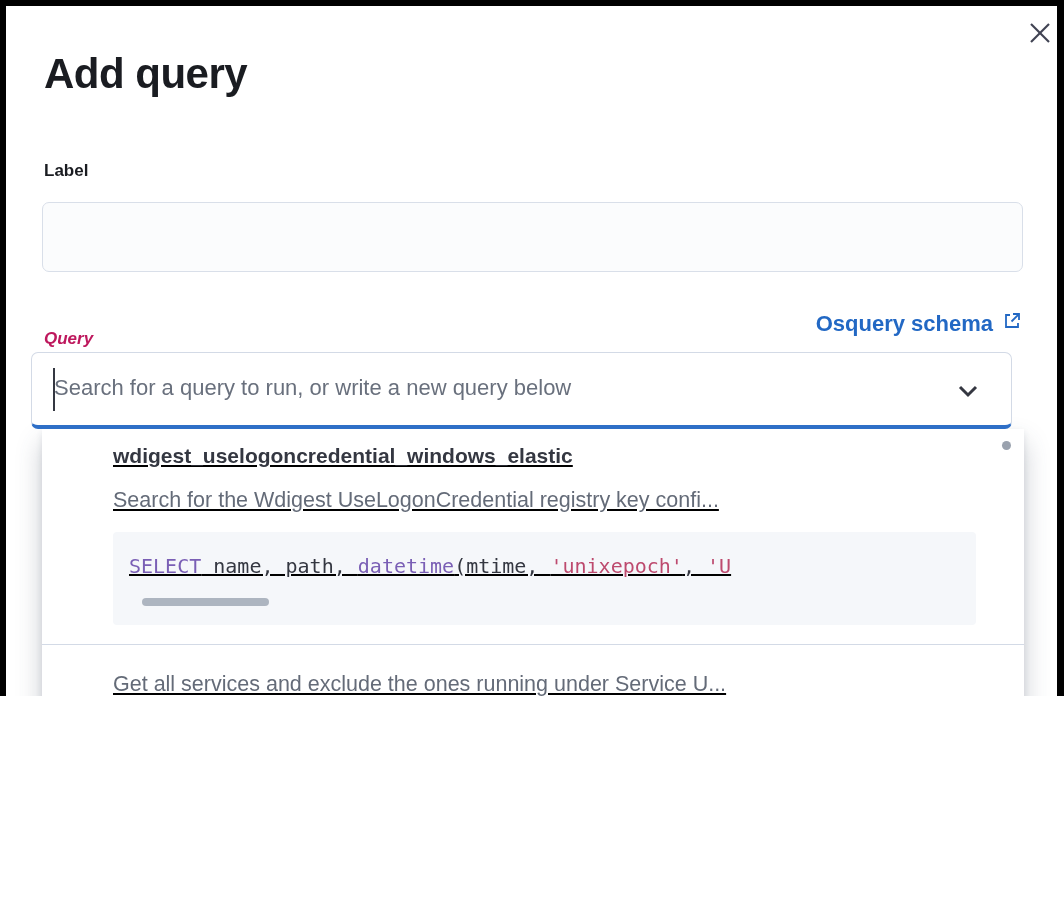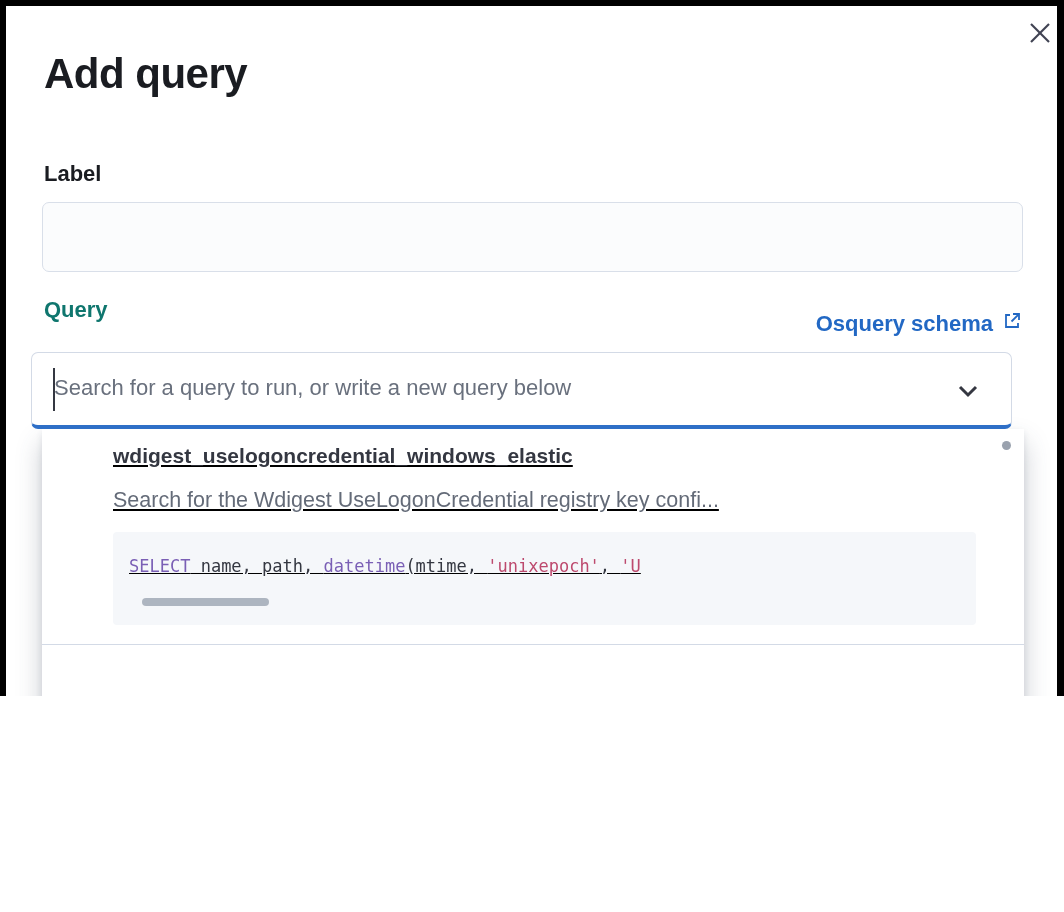--- a/index.html
+++ b/index.html
@@ -15,23 +15,23 @@
   .frame.bottom { left: 0; top: 899px; width: 1064px; height: 13px; }
 
   
   .close-btn { position: absolute; top: 12px; left: 1018px; width: 44px; height: 44px;
     display: flex; align-items: center; justify-content: center; cursor: pointer; background: none; border: none; }
   .close-btn svg { width: 26px; height: 26px; stroke: #404353; stroke-width: 2.2; }
 
   .modal-title { position: absolute; left: 44px; top: 50px; font-size: 42px; font-weight: 700;
     color: #1a1c21; letter-spacing: -0.5px; }
 
-  .field-label { position: absolute; left: 44px; font-size: 22px; font-weight: 700; color: #1a1c21; }
+  .field-label { position: absolute; left: 44px; font-size: 17px; font-weight: 700; color: #1a1c21; }
   .label-label { top: 161px; }
-  .query-label { top: 297px; color: #0f766e; }
+  .query-label { top: 329px; color: #be185d; font-style: italic; }
 
   .label-input { position: absolute; left: 42px; top: 202px; width: 981px; height: 70px;
     background: #fbfcfd; border: 1px solid #d9dfe9; border-radius: 7px; font-size: 22px;
     padding: 0 20px; color: #343741; outline: none; }
 
   .schema-link { position: absolute; top: 311px; right: 42px; display: flex; align-items: center; gap: 9px;
     color: #2268c4; font-size: 22px; font-weight: 600; text-decoration: none; cursor: pointer; }
   .schema-link svg { width: 20px; height: 20px; stroke: #2268c4; fill: none; stroke-width: 1.8; }
 
   .combobox { position: absolute; left: 31px; top: 352px; width: 981px; height: 77px;
@@ -51,21 +51,21 @@
     box-shadow: 0 14px 26px rgba(61, 73, 95, 0.28), 0 3px 6px rgba(61, 73, 95, 0.12); }
   .vscroll-dot { position: absolute; right: 13px; top: 12px; width: 9px; height: 9px; border-radius: 50%;
     background: #9aa2ae; }
 
   .option { padding: 10px 48px 0 71px; cursor: pointer; text-decoration: underline; }
   .option-title { font-size: 21px; font-weight: 700; color: #343741; line-height: 30px; margin-top: 2px; }
   .option-desc { font-size: 21.5px; color: #646b78; line-height: 30px; margin-top: 14px;
     white-space: nowrap; overflow: hidden; }
   .code-block { margin-top: 17px; background: #f5f7fa; border-radius: 4px; height: 93px;
     padding: 19px 16px 0 16px; overflow: hidden; }
-  .code-line { font-family: "DejaVu Sans Mono", "Liberation Mono", monospace; font-size: 17px;
+  .code-line { font-family: "DejaVu Sans Mono", "Liberation Mono", monospace; font-size: 20px;
     line-height: 30px; white-space: pre; overflow: hidden; color: #343741; }
   .tk.kw  { color: #7a5fb5; }
   .tk.str { color: #bd4a6e; }
   .hscroll-thumb { margin: 17px 0 0 13px; width: 127px; height: 8px; border-radius: 4px;
     background: #adb5c0; cursor: pointer; }
   .divider { border: none; border-top: 1px solid #d3dae6; margin: 19px 0 0 0; }
 
   
   .cancel-btn { position: absolute; top: 812px; left: 648px; z-index: 1; background: none; border: none;
     color: #2b6cc4; font-size: 22px; font-weight: 600; cursor: pointer;
@@ -125,20 +125,21 @@
       <div class="option-desc">Search for the Wdigest UseLogonCredential registry key confi...</div>
       <div class="code-block">
         <div class="code-line"><span class="tk kw">SELECT</span><span class="tk"> name, path, </span><span class="tk kw">datetime</span><span class="tk">(mtime, </span><span class="tk str">'unixepoch'</span><span class="tk">, </span><span class="tk str">'U</span></div>
         <div class="hscroll-thumb"></div>
       </div>
     </div>
 
     <hr class="divider">
 
     <div class="option">
+      <div class="option-desc">Get all services and exclude the ones running under Service U...</div>
     </div>
   </div>
 
   <button class="cancel-btn">Cancel</button>
   <button class="save-btn">Save changes</button>
 
   <div class="frame top"></div>
   <div class="frame left"></div>
   <div class="frame right"></div>
   <div class="frame bottom"></div>

